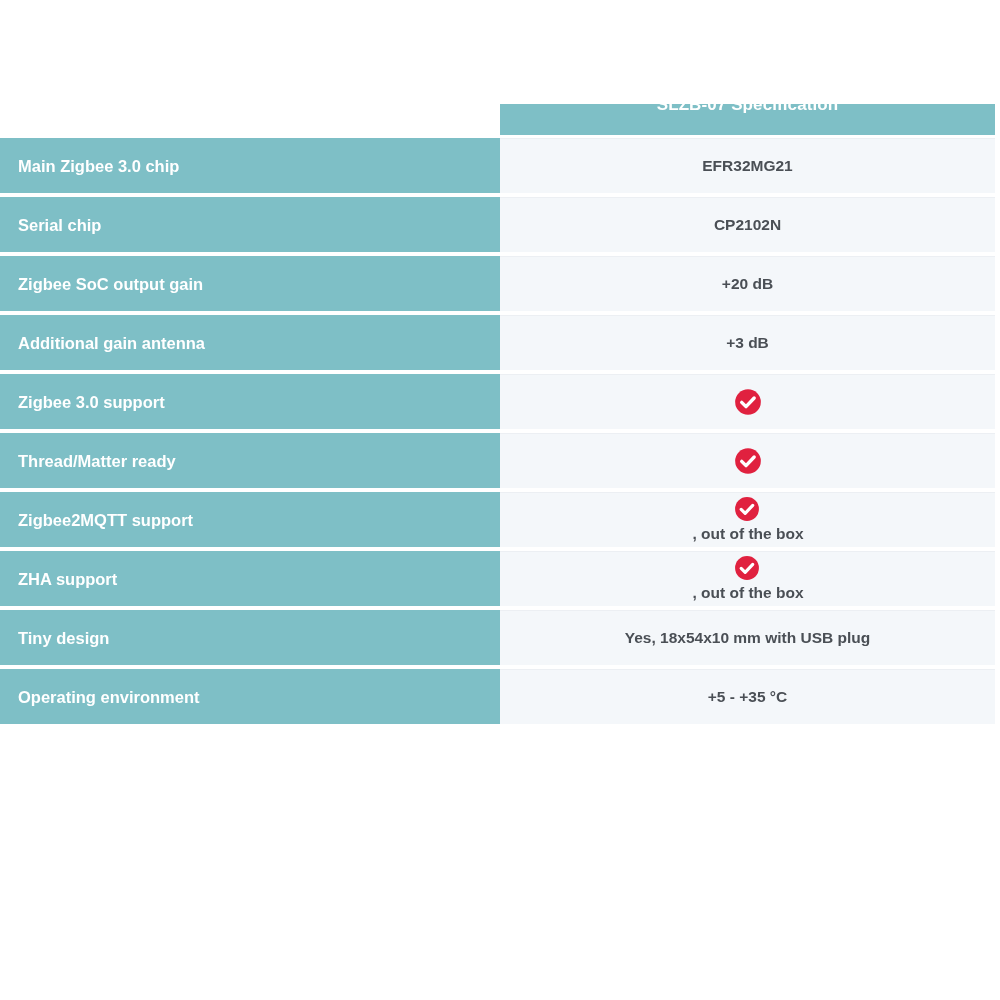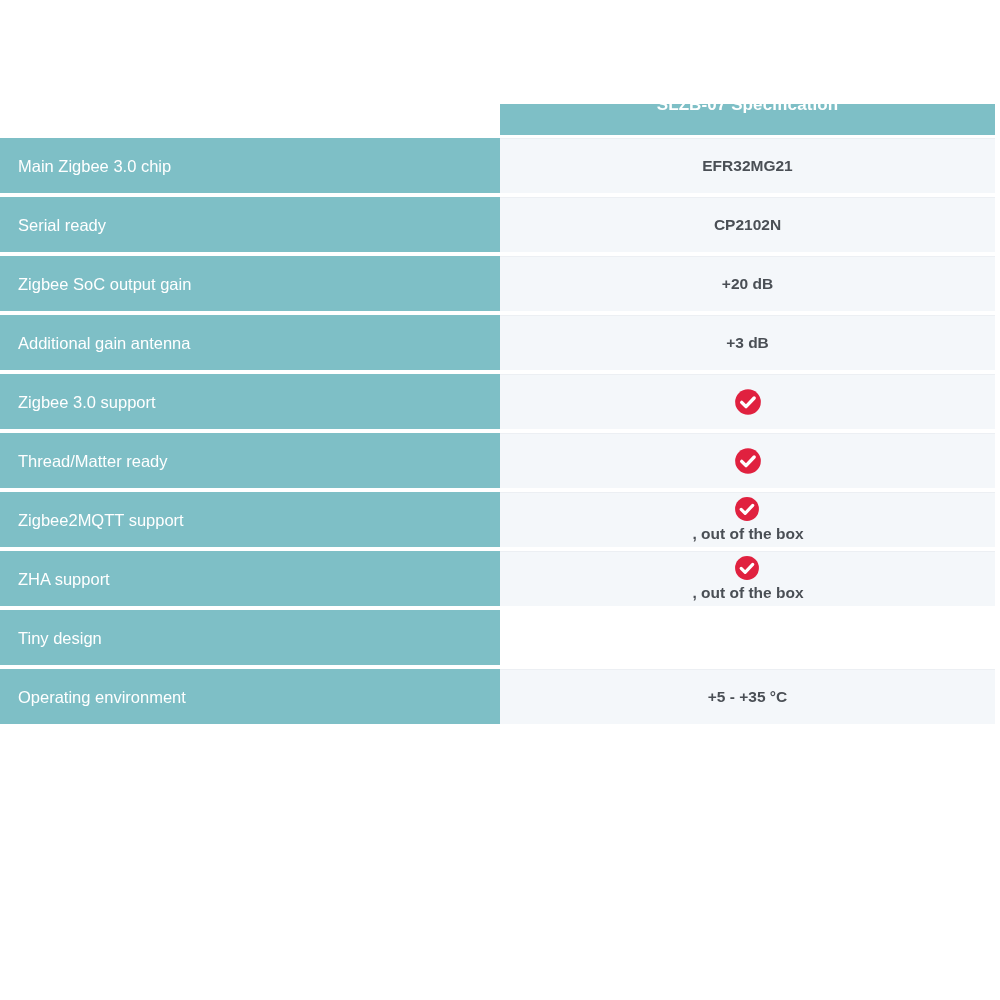--- a/index.html
+++ b/index.html
@@ -62,20 +62,21 @@
     width: 500px;
     box-sizing: border-box;
     background: #7ebfc6;
     color: #ffffff;
     font-size: 16.5px;
     line-height: 20px;
     padding: 0 18px;
     display: flex;
     align-items: center;
     flex: 0 0 500px;
+    font-weight: bold;
   }
 
   .cell-value {
     flex: 1 1 auto;
     box-sizing: border-box;
     background: #f4f7fa;
     color: #4a4f55;
     font-size: 15.5px;
     font-weight: bold;
     line-height: 20px;
@@ -141,21 +142,21 @@
       <div class="spec-row body-row">
         <div class="cell-label">
           <span>Main Zigbee 3.0 chip</span>
         </div>
         <div class="cell-value">
           <span>EFR32MG21</span>
         </div>
       </div>
       <div class="spec-row body-row">
         <div class="cell-label">
-          <span>Serial ready</span>
+          <span>Serial chip</span>
         </div>
         <div class="cell-value">
           <span>CP2102N</span>
         </div>
       </div>
       <div class="spec-row body-row">
         <div class="cell-label">
           <span>Zigbee SoC output gain</span>
         </div>
         <div class="cell-value">
@@ -217,20 +218,23 @@
                 <path d="M6.6 12.3 L10.3 16.0 L17.3 8.6" fill="none" stroke="#ffffff" stroke-width="2.9" stroke-linecap="round" stroke-linejoin="round"></path>
               </svg></span>
             <span class="suffix-text">, out of the box</span>
           </span>
         </div>
       </div>
       <div class="spec-row body-row">
         <div class="cell-label">
           <span>Tiny design</span>
         </div>
+        <div class="cell-value">
+          <span>Yes, 18x54x10 mm with USB plug</span>
+        </div>
       </div>
       <div class="spec-row body-row">
         <div class="cell-label">
           <span>Operating environment</span>
         </div>
         <div class="cell-value">
           <span>+5 - +35 °C</span>
         </div>
       </div>
     </div>

